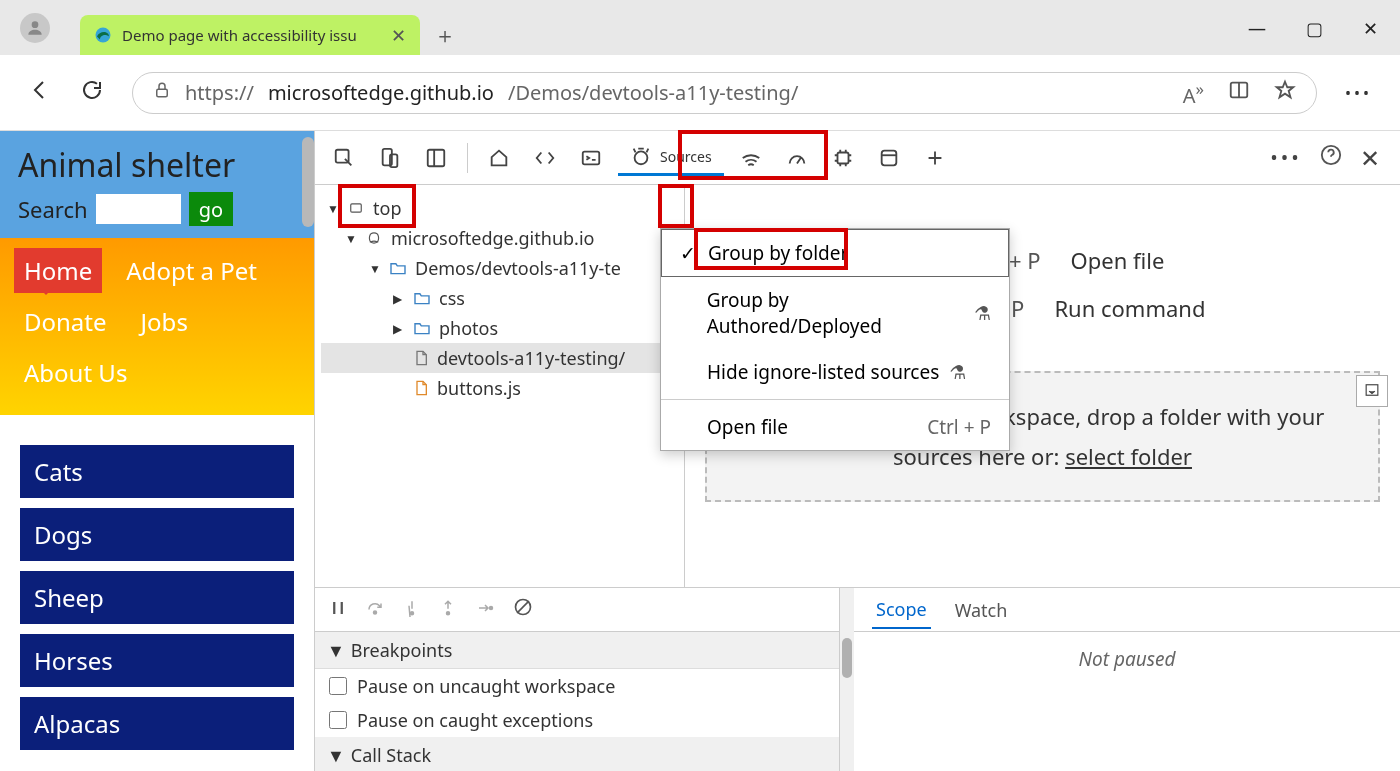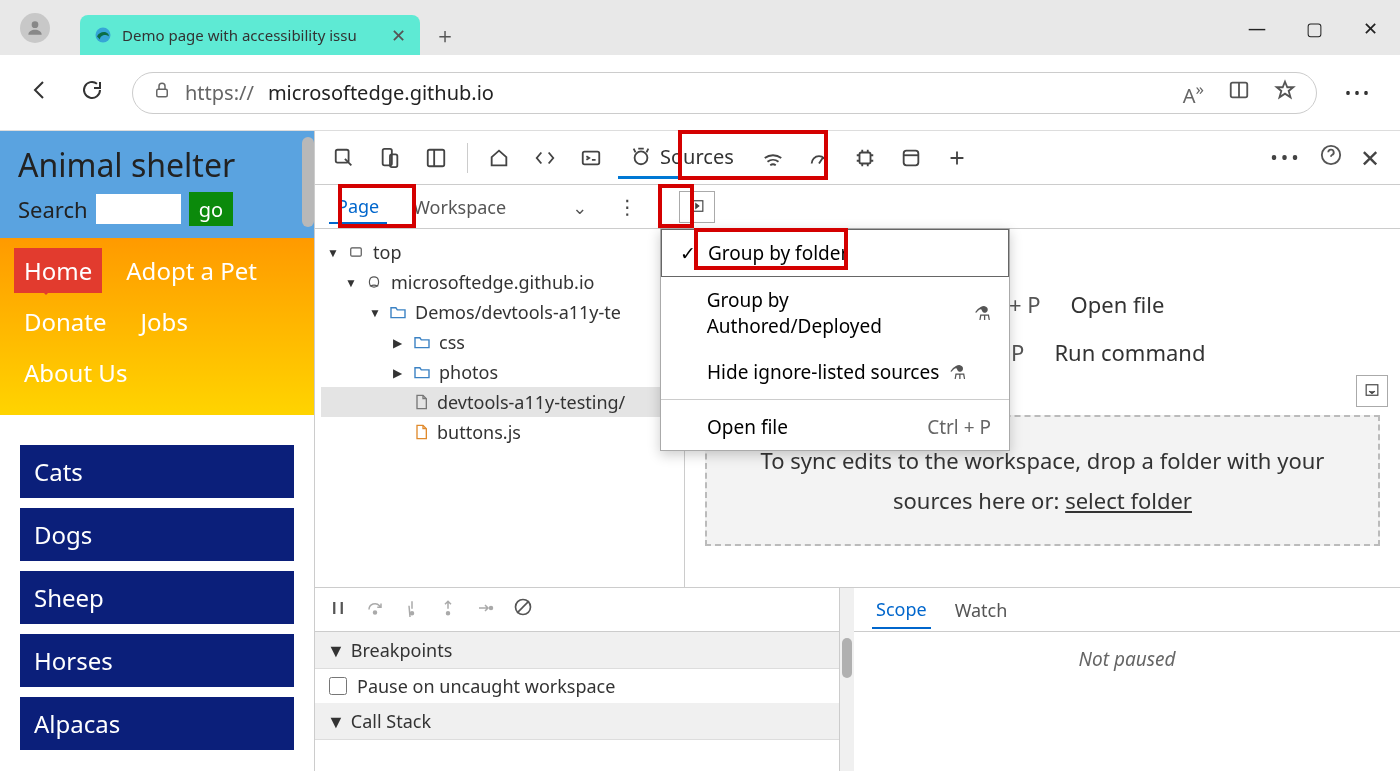--- a/index.html
+++ b/index.html
@@ -2,21 +2,21 @@
 <html><head>
 <meta charset="utf-8">
 <style>
 * { margin: 0; padding: 0; box-sizing: border-box; font-family: "Segoe UI", system-ui, sans-serif; }
 body { width: 1400px; height: 771px; background: #fff; overflow: hidden; position: relative; }
 
 
 .titlebar { height: 55px; background: #e8e8e8; display: flex; align-items: center; padding: 0 12px; }
 .avatar { width: 30px; height: 30px; border-radius: 50%; background: #c8c8c8; margin-left: 8px; display:flex; align-items:center; justify-content:center; }
 .avatar svg { width:20px; height:20px; fill:#888; }
-.tab { background: #5eead4; border-radius: 8px 8px 0 0; height: 40px; display: flex; align-items: center; padding: 0 14px; margin-left: 30px; margin-top: 14px; gap: 10px; min-width: 340px; }
+.tab { background: #bef264; border-radius: 8px 8px 0 0; height: 40px; display: flex; align-items: center; padding: 0 14px; margin-left: 30px; margin-top: 14px; gap: 10px; min-width: 340px; }
 .tab-favicon { width: 18px; height: 18px; }
 .tab-title { font-size: 15px; color: #333; white-space: nowrap; overflow: hidden; text-overflow: ellipsis; max-width: 250px;}
 .tab-close { margin-left: auto; cursor: pointer; font-size:18px; color:#555;}
 .new-tab { margin-left: 14px; margin-top:14px; font-size: 22px; color: #555; cursor: pointer; }
 .win-controls { margin-left: auto; display: flex; gap: 40px; margin-right:10px;}
 .win-controls span { font-size: 18px; color: #222; cursor: pointer; }
 
 
 .navbar { height: 76px; display: flex; align-items: center; padding: 0 28px; gap: 28px; border-bottom: 1px solid #ddd; }
 .nav-icon { cursor: pointer; color:#333; }
@@ -48,21 +48,21 @@
 .animal-list .item { background: #0b1f7a; color: #fff; font-size: 24px; padding: 10px 14px; }
 
 
 .devtools { flex: 1; display: flex; flex-direction: column; }
 
 
 .dt-toolbar { height: 54px; display: flex; align-items: center; padding: 0 10px; gap: 8px; border-bottom: 1px solid #ccc; }
 .dt-tool { width: 38px; height: 38px; display: flex; align-items: center; justify-content: center; cursor: pointer; color:#444;}
 .dt-tool svg { width:22px; height:22px; stroke:#444; fill:none; stroke-width:2;}
 .dt-divider { width:1px; height:30px; background:#ccc; margin:0 4px;}
-.dt-sources-tab { display: flex; align-items: center; gap: 8px; padding: 6px 12px; border-bottom: 3px solid #0078d4; font-size: 20px; color: #333; cursor:pointer; position:relative;}
+.dt-sources-tab { display: flex; align-items: center; gap: 8px; padding: 6px 12px; border-bottom: 3px solid #0078d4; font-size: 14px; color: #333; cursor:pointer; position:relative;}
 .dt-sources-tab svg { width:22px; height:22px; stroke:#444; fill:none; stroke-width:2;}
 .highlight-box { position:absolute; border:4px solid #d40000; pointer-events:none; z-index:5;}
 .hb-sources { top:130px; left:678px; width:150px; height:50px; }
 .hb-page { top:184px; left:338px; width:78px; height:44px; }
 .hb-more { top:184px; left:658px; width:36px; height:44px; }
 .hb-group { top:228px; left:694px; width:154px; height:42px; }
 .dt-right { margin-left:auto; display:flex; gap:18px; align-items:center; margin-right:10px;}
 .dt-right span{cursor:pointer; color:#444; font-size:20px;}
 
 
@@ -161,20 +161,21 @@
   <span class="nav-icon"><svg viewBox="0 0 24 24">
         <path d="M20 12a8 8 0 1 1-3-6.3M20 4v6h-6"></path>
       </svg></span>
   <div class="urlbar">
     <span class="lock"><svg width="18" height="20" viewBox="0 0 24 24" fill="none" stroke="#666" stroke-width="2">
           <rect x="5" y="11" width="14" height="10" rx="2"></rect>
           <path d="M8 11V7a4 4 0 0 1 8 0v4"></path>
         </svg></span>
     <span>https://</span>
       <span class="domain">microsoftedge.github.io</span>
+      <span>/Demos/devtools-a11y-testing/</span>
     <div class="urlbar-right">
       <span>A<sup>»</sup></span>
       <span><svg width="22" height="22" viewBox="0 0 24 24" fill="none" stroke="#555" stroke-width="2">
             <rect x="3" y="4" width="18" height="16" rx="2"></rect>
             <path d="M12 4v16"></path>
           </svg></span>
       <span><svg width="22" height="22" viewBox="0 0 24 24" fill="none" stroke="#555" stroke-width="2">
             <path d="M12 3l2.5 6H21l-5 4 2 7-6-4-6 4 2-7-5-4h6.5z"></path>
           </svg></span>
     </div>
@@ -287,32 +288,20 @@
         <span style="letter-spacing:3px;">•••</span>
         <span><svg width="22" height="22" viewBox="0 0 24 24" fill="none" stroke="#555" stroke-width="2">
               <circle cx="12" cy="12" r="10"></circle>
               <path d="M9 9a3 3 0 1 1 4 3c-1 .5-1 1-1 2M12 18h0"></path>
             </svg></span>
         <span style="font-size:24px;">✕</span>
       </div>
     </div>
 
     <div class="sources-area">
-      <div class="sources-tabs">
-        <span class="src-tab active">Page</span>
-        <span class="src-tab src-dropdown">
-            <span>Workspace</span> 
-            <span style="margin-left:60px;">⌄</span>
-          </span>
-        <span class="more-dots">⋮</span>
-        <span class="toggle-nav"><svg width="18" height="14" viewBox="0 0 24 24" fill="none" stroke="#444" stroke-width="2">
-              <rect x="2" y="3" width="20" height="18"></rect>
-              <path d="M15 12l-5-4v8z" fill="#444"></path>
-            </svg></span>
-      </div>
 
       <div class="src-split">
         <div class="file-tree">
           <div class="tree-row">
               <span class="tri">▼</span>
               <svg class="folder-icon" viewBox="0 0 24 24" fill="none" stroke="#555" stroke-width="2">
                 <rect x="3" y="5" width="18" height="14" rx="2"></rect>
               </svg>
               <span>top</span>
             </div>
@@ -412,20 +401,24 @@
                 </svg></span>
           </div>
           <div class="dbg-section-h">
               <span>▼</span>
               <span>Breakpoints</span>
             </div>
           <div class="dbg-check-row">
               <input type="checkbox" style="">
               <span>Pause on uncaught workspace</span>
             </div>
+          <div class="dbg-check-row" data="" aria-interactable="true">
+              <input type="checkbox" style="">
+              <span>Pause on caught exceptions</span>
+            </div>
           <div class="dbg-section-h">
               <span>▼</span>
               <span>Call Stack</span>
             </div>
         </div>
         <div class="dbg-scroll">
             <div class="th" style="top:50px; height:40px;"></div>
           </div>
         <div class="dbg-right">
           <div class="dbg-tabs">

